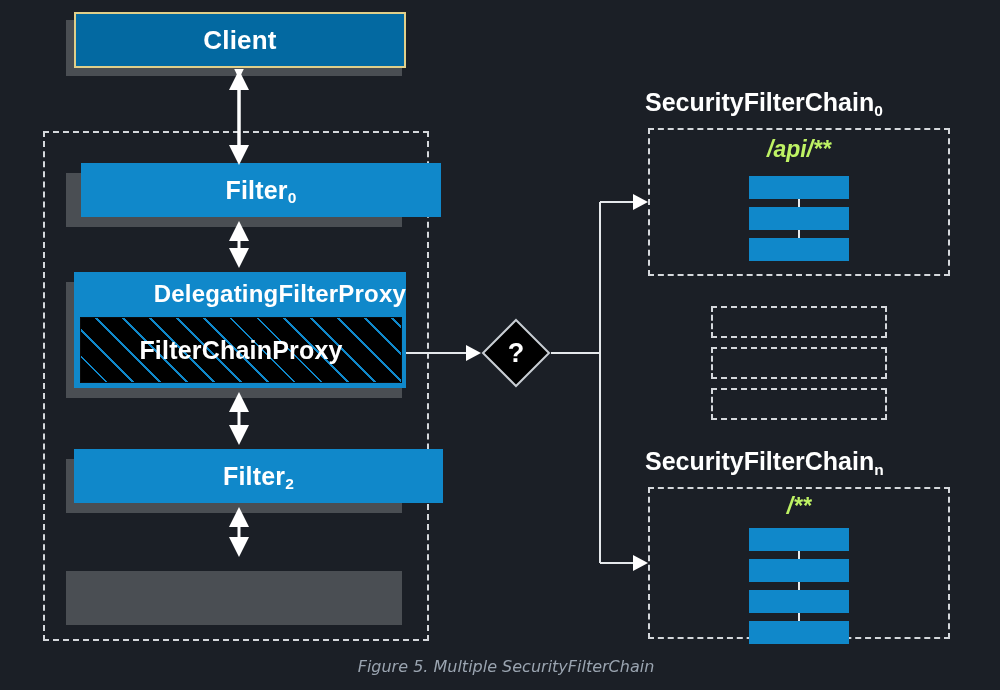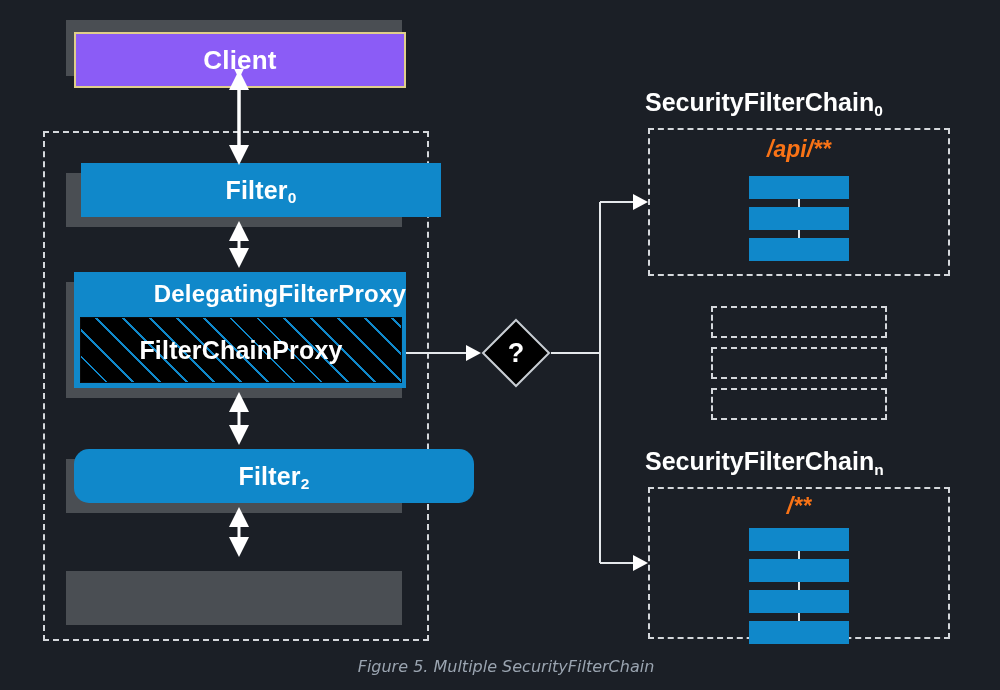--- a/index.html
+++ b/index.html
@@ -28,21 +28,21 @@
     letter-spacing: .2px;
     z-index: 5;
   }
   .shadow {
     position: absolute;
     background: #4a4e53;
     z-index: 2;
   }
 
   .blue  { background: #1088ca; }
-  .green { background: #8b5cf6; border: 2px solid #e0cf8a; margin-top: 20px; }
+  .green { background: #0369a1; border: 2px solid #e0cf8a; }
 
   .label {
     position: absolute;
     color: #ffffff;
     font-weight: bold;
     white-space: nowrap;
     z-index: 6;
   }
 
   .dashbox {
@@ -80,21 +80,21 @@
   }
   .chainlink {
     position: absolute;
     background: #e8eaec;
     width: 2px;
     z-index: 5;
   }
 
   .pathlabel {
     position: absolute;
-    color: #f97316;
+    color: #bef264;
     font-style: italic;
     font-weight: bold;
     white-space: nowrap;
     z-index: 5;
   }
 
   .caption {
     position: absolute;
     left: 0;
     width: 1000px;
@@ -142,21 +142,21 @@
   <div class="shadow" style="left:66px; top:282px; width:336px; height:116px;"></div>
   <div class="node blue" style="left:74px; top:272px; width:332px; height:116px; display:block;">
     <div style="height:44px; line-height:44px; text-align:right; font-size:24px; font-weight:bold;margin-left:19px;">DelegatingFilterProxy</div>
     <div class="hatch" style="position:absolute; left:6px; top:45px; width:320px; height:64px;
                 display:flex; align-items:center; justify-content:center;">
       <span style="font-size:25px; font-weight:bold; color:#ffffff;">FilterChainProxy</span>
     </div>
   </div>
 
   <div class="shadow" style="left:66px; top:459px; width:336px; height:54px;"></div>
-  <div class="node blue" style="left:74px; top:449px; width:400px; height:54px; font-size:25px;border-radius:15px;">
+  <div class="node blue" style="left:74px; top:449px; width:369px; height:54px; font-size:25px;">
     <span>
       <span>Filter</span><sub>2</sub>
     </span>
   </div>
 
   <div class="shadow" style="left:66px; top:571px; width:336px; height:54px;"></div>
 
   <div class="diamond-wrap" style="left:481px; top:318px; width:70px; height:70px;">
     <svg width="70" height="70" viewBox="0 0 70 70">
       <polygon points="35,2 68,35 35,68 2,35" fill="#000000" stroke="#c9ced4" stroke-width="2"></polygon>

